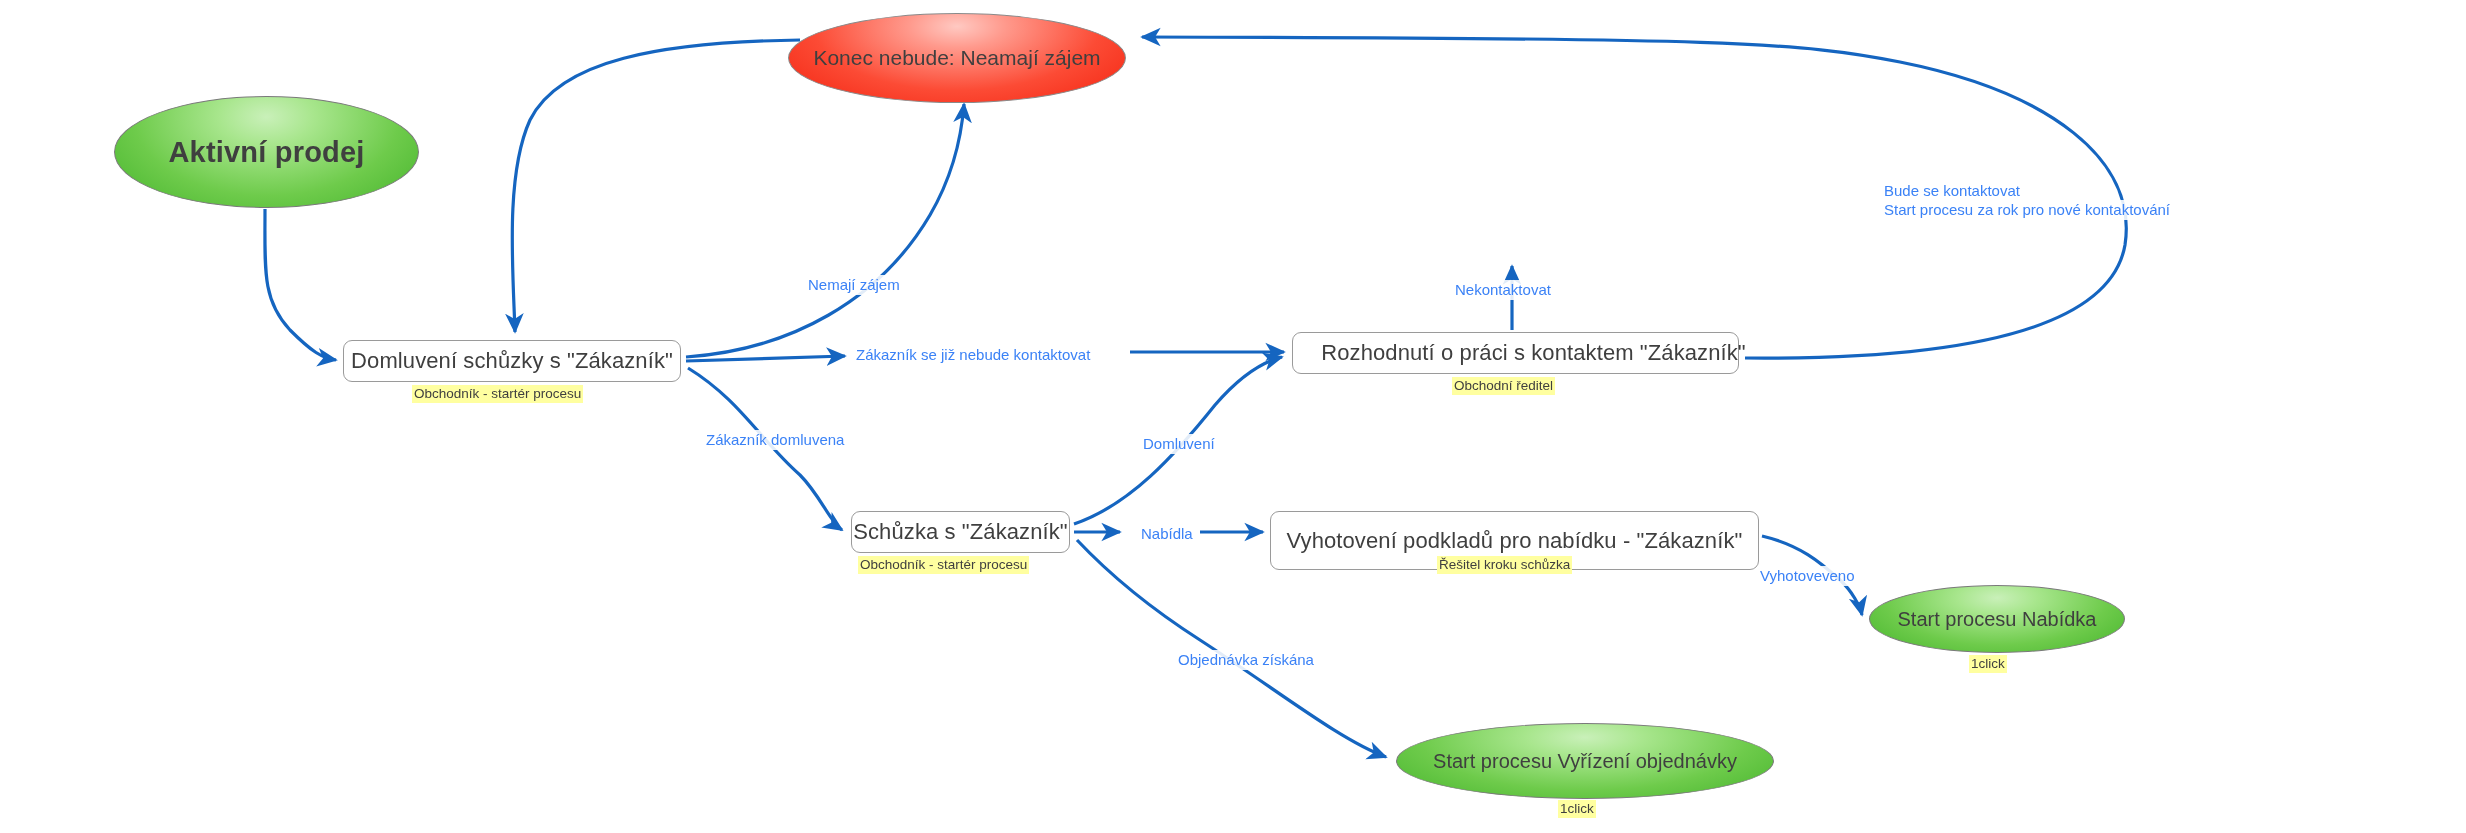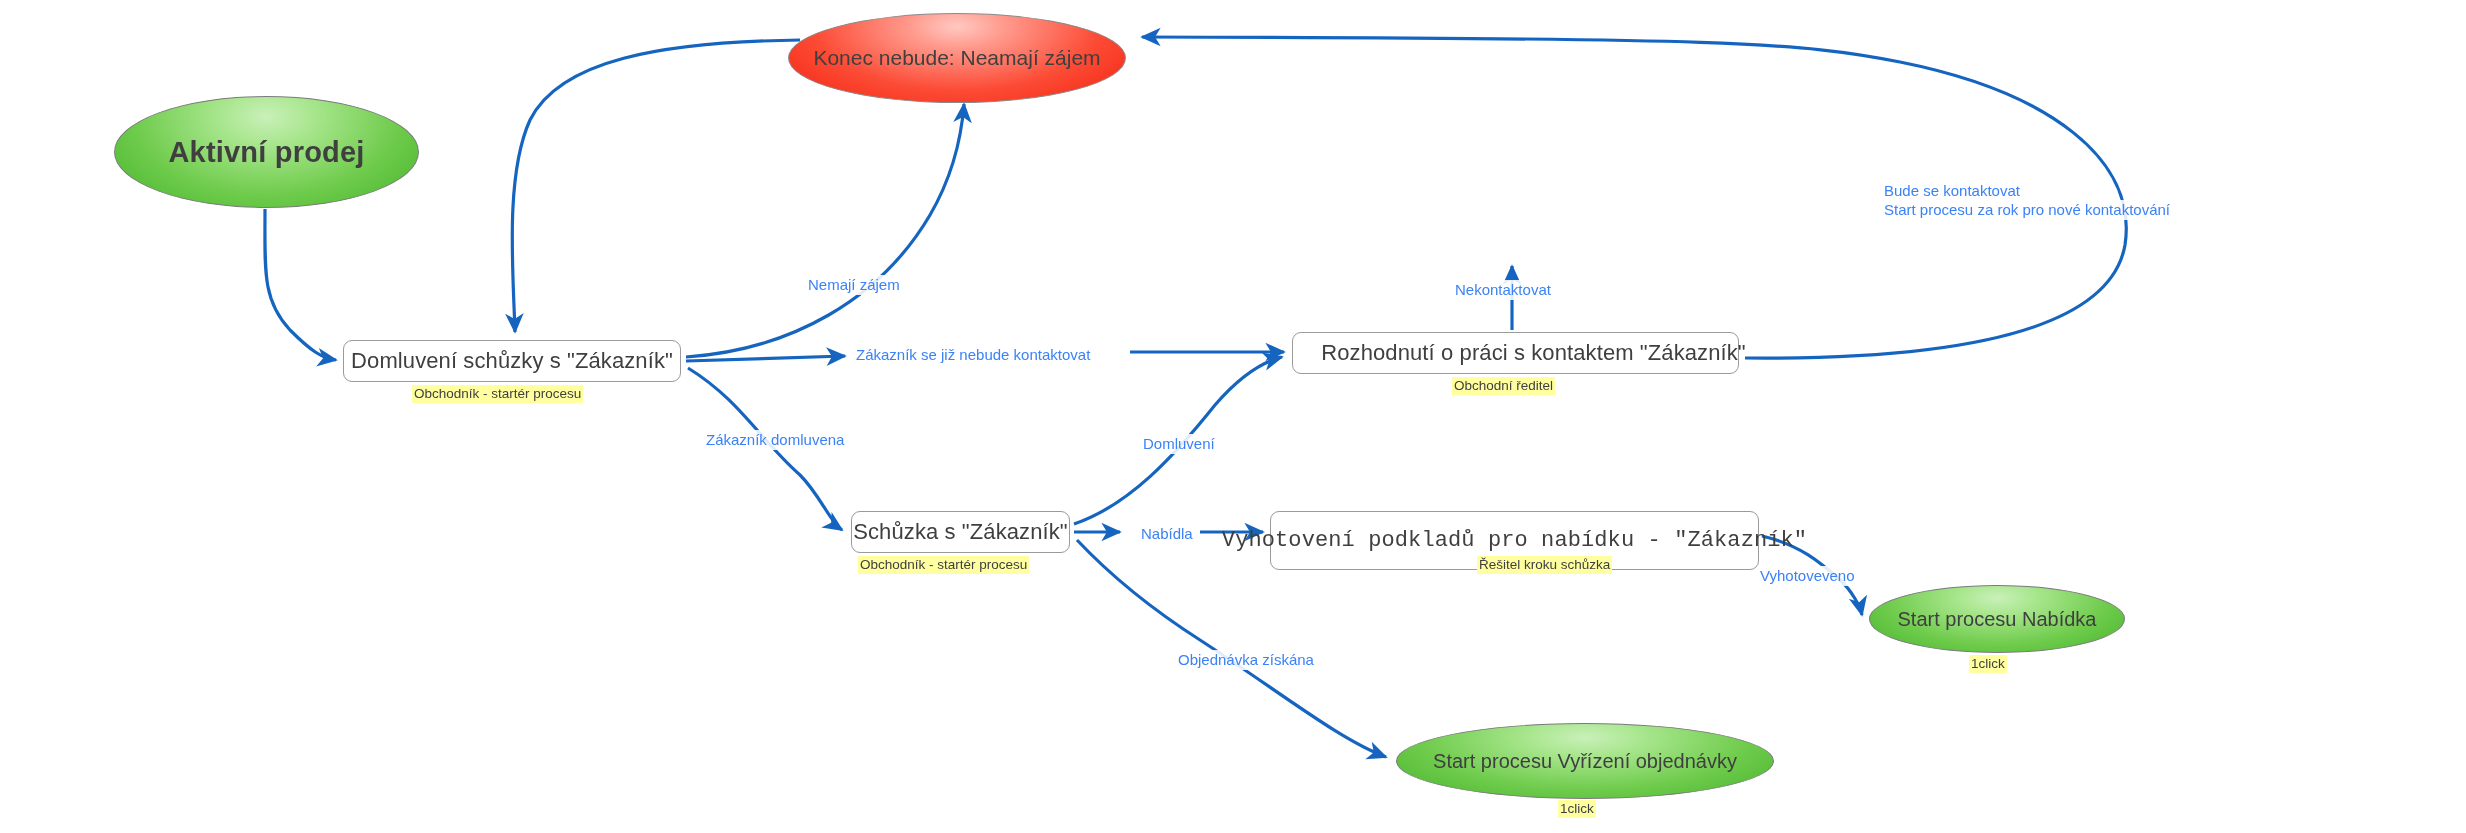--- a/index.html
+++ b/index.html
@@ -131,24 +131,24 @@
   <div class="node-box" style="left:1292px;top:332px;width:447px;height:42px;font-size:22px;padding-left:36px;">
     <span>Rozhodnutí o práci s kontaktem "Zákazník"</span>
   </div>
   <div class="tag" style="left:1452px;top:377px;font-size:13.5px;">Obchodní ředitel</div>
 
   <div class="node-box" style="left:851px;top:511px;width:219px;height:42px;font-size:22px;">
     <span>Schůzka s "Zákazník"</span>
   </div>
   <div class="tag" style="left:858px;top:556px;font-size:13.5px;">Obchodník - startér procesu</div>
 
-  <div class="node-box" style="left:1270px;top:511px;width:489px;height:59px;font-size:22px;font-family:Liberation Mono, monospace;">
+  <div class="node-box" style="left:1270px;top:511px;width:489px;height:59px;font-size:22px;">
     <span>Vyhotovení podkladů pro nabídku - "Zákazník"</span>
   </div>
-  <div class="tag" style="left:1437px;top:556px;font-size:13.5px;margin-left:40px;">Řešitel kroku schůzka</div>
+  <div class="tag" style="left:1437px;top:556px;font-size:13.5px;">Řešitel kroku schůzka</div>
 
   <div class="node-ell ell-green" style="left:1869px;top:585px;width:256px;height:68px;font-size:20px;">
     <span>Start procesu Nabídka</span>
   </div>
   <div class="tag" style="left:1969px;top:655px;font-size:13.5px;">1click</div>
 
   <div class="node-ell ell-green" style="left:1396px;top:723px;width:378px;height:76px;font-size:20px;">
     <span>Start procesu Vyřízení objednávky</span>
   </div>
   <div class="tag" style="left:1558px;top:800px;font-size:13.5px;">1click</div>

